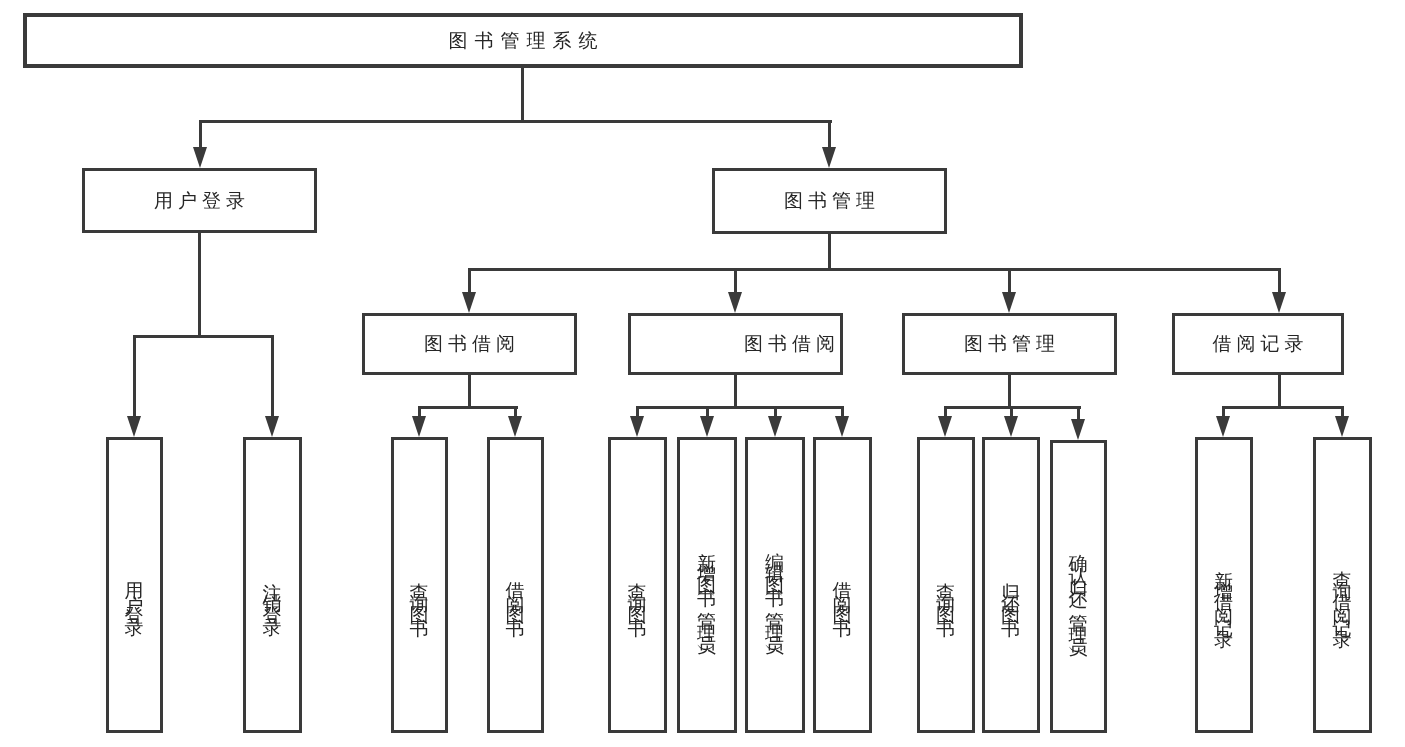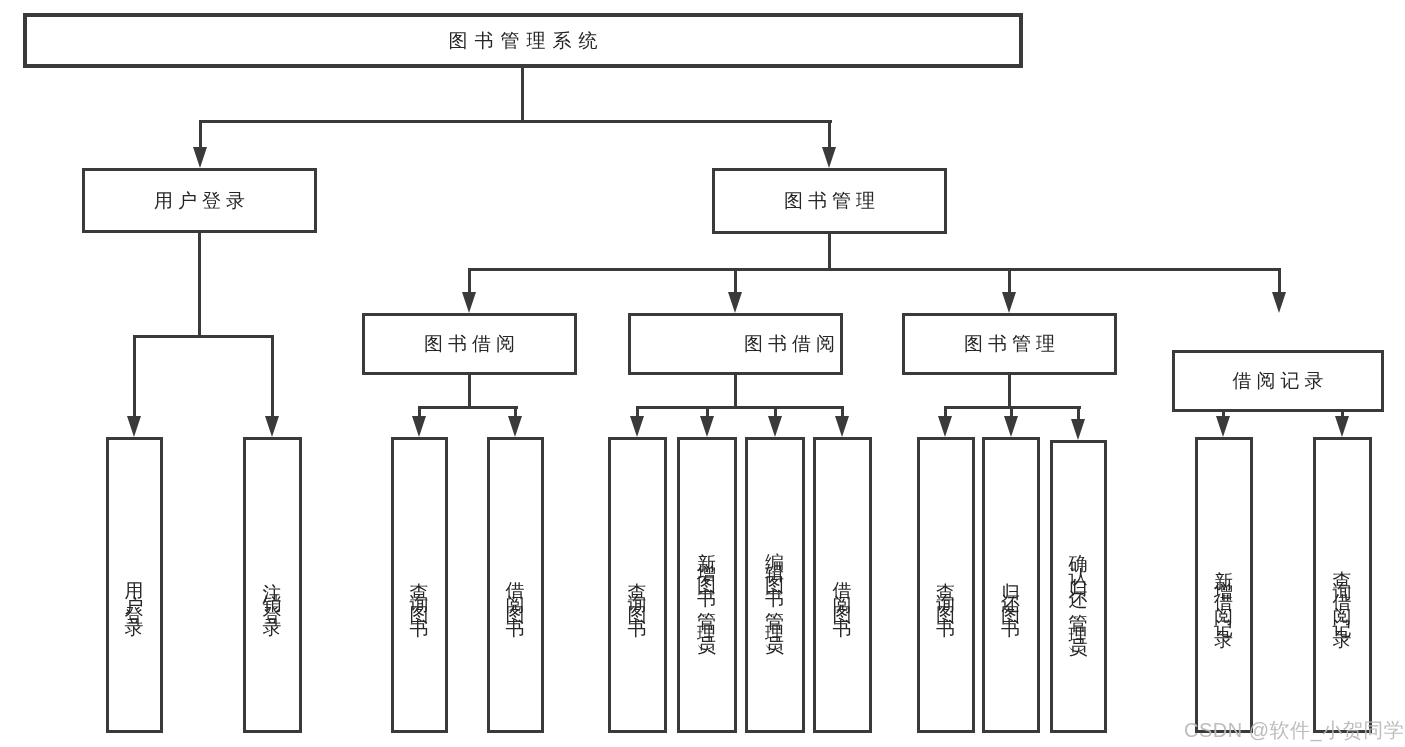--- a/index.html
+++ b/index.html
@@ -92,21 +92,21 @@
   </div>
 
   <div class="hbox" style="left:628px; top:313px; width:215px; height:62px;justify-content:flex-end;">
     <span>图书借阅</span>
   </div>
 
   <div class="hbox" style="left:902px; top:313px; width:215px; height:62px;">
     <span>图书管理</span>
   </div>
 
-  <div class="hbox" style="left:1172px; top:313px; width:212px; height:62px;margin-top:37px;">
+  <div class="hbox" style="left:1172px; top:313px; width:172px; height:62px;">
     <span>借阅记录</span>
   </div>
 
   <div class="vbox" style="left:106px; width:57px;">
     <span class="vtext">用户登录</span>
   </div>
   <div class="vbox" style="left:243px; width:59px;">
     <span class="vtext">注销登录</span>
   </div>
 
@@ -199,15 +199,14 @@
   <div class="vline" style="left:1077px; top:406px; width:3px;   height:16px;"></div>
   <div class="arrowhead" style="left:1071px; top:419px;"></div>
 
   <div class="vline" style="left:1278px; top:375px; width:3px;   height:31px;"></div>
   <div class="hline" style="left:1222px; top:406px; width:122px; height:3px;"></div>
   <div class="vline" style="left:1222px; top:406px; width:3px;   height:13px;"></div>
   <div class="arrowhead" style="left:1216px; top:416px;"></div>
   <div class="vline" style="left:1341px; top:406px; width:3px;   height:13px;"></div>
   <div class="arrowhead" style="left:1335px; top:416px;"></div>
 
-  <div class="watermark">CSDN @软件_小贺同学</div>
 
 </div>
 
 </body></html>

